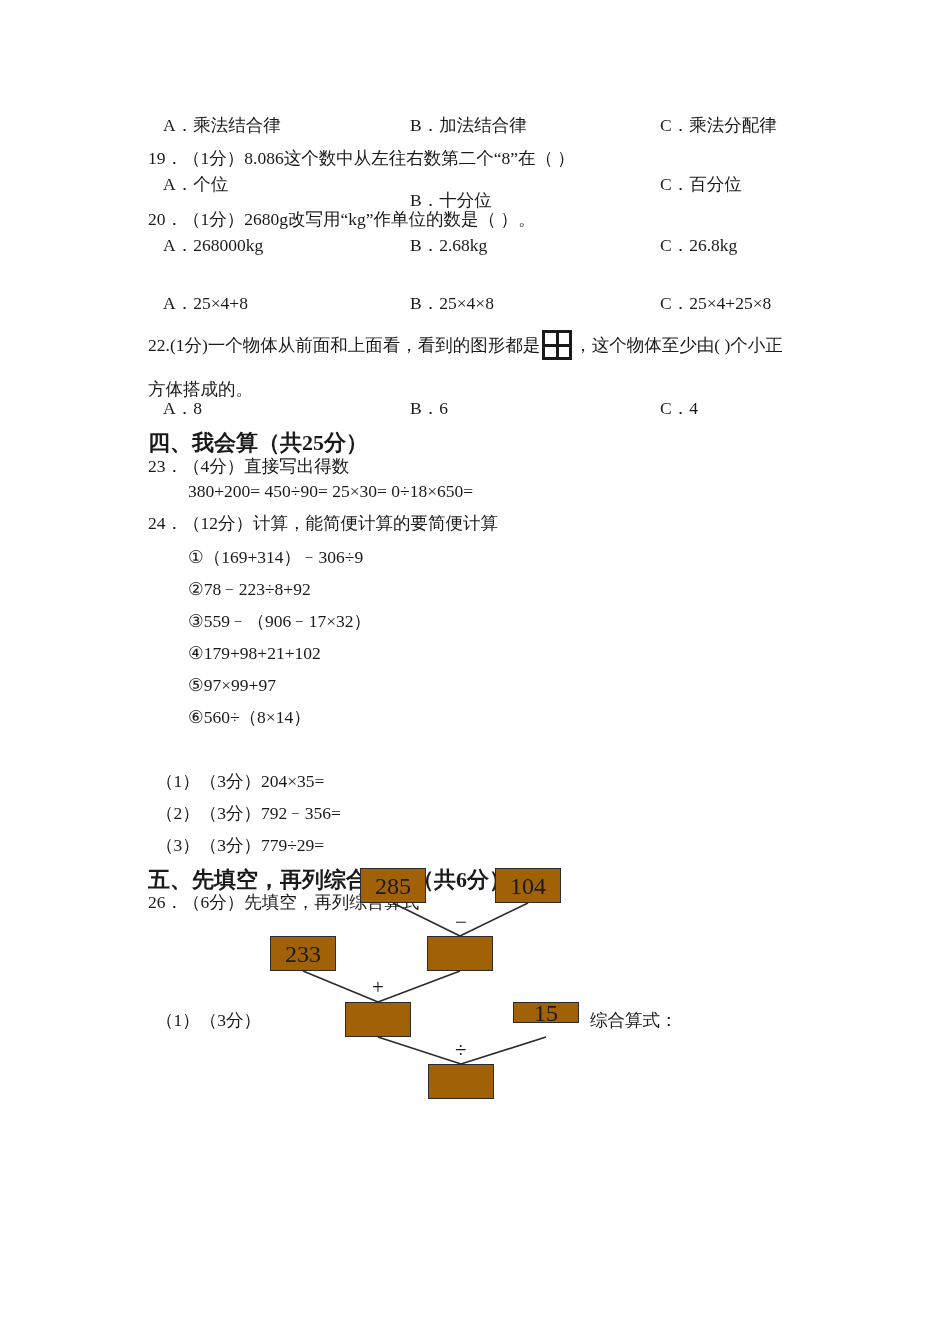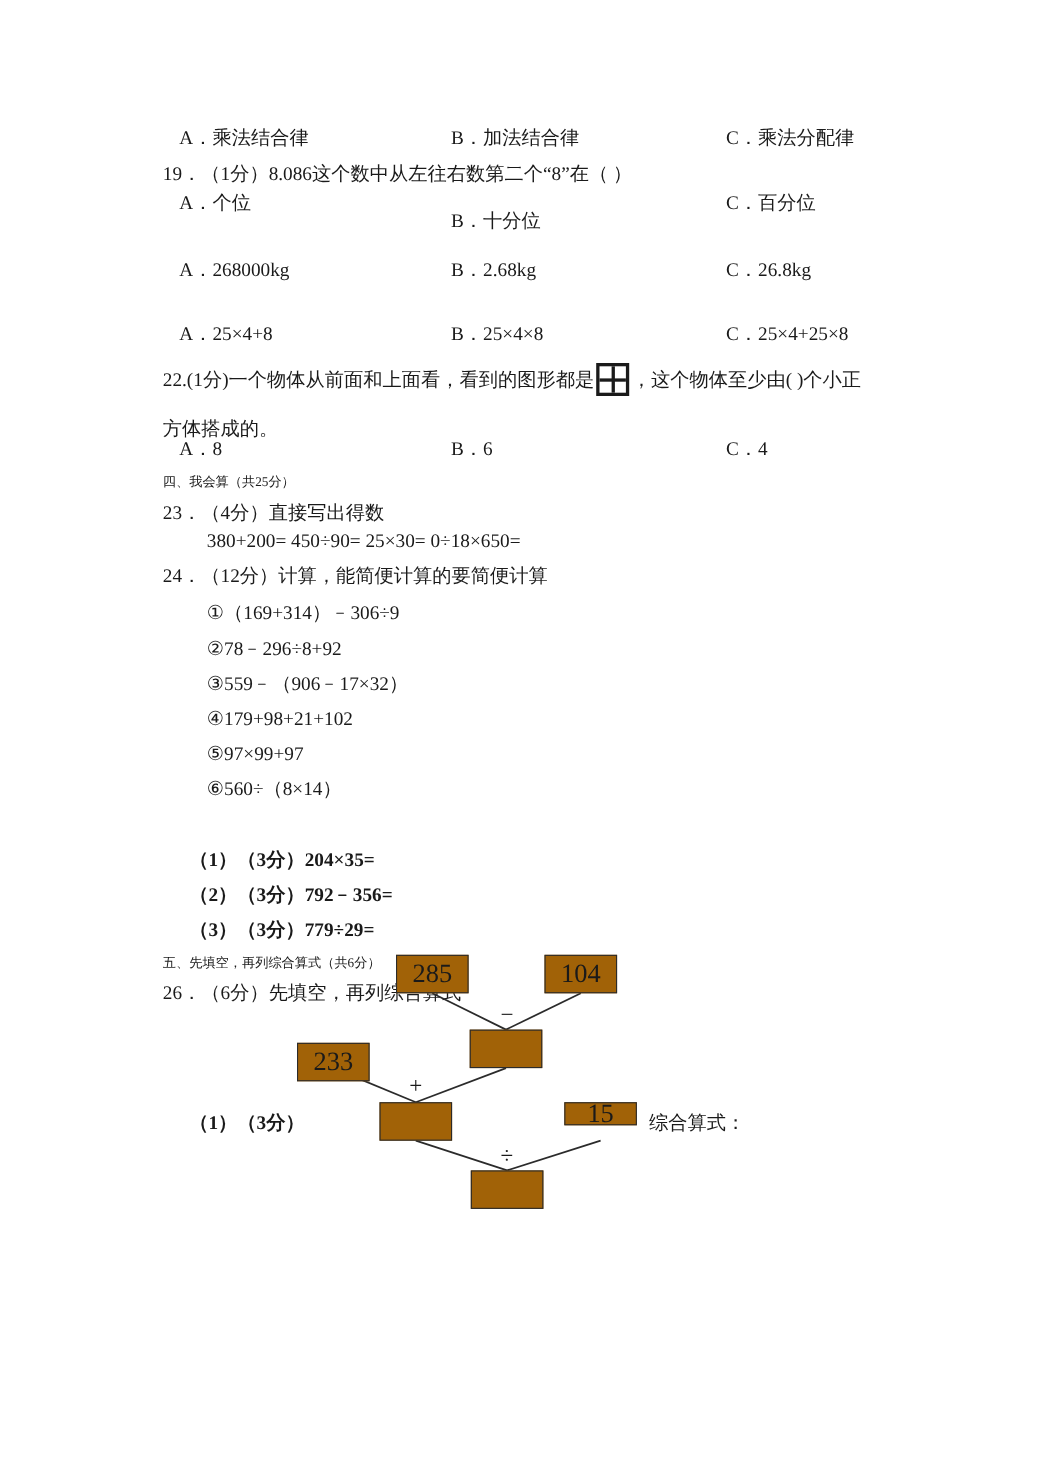--- a/index.html
+++ b/index.html
@@ -26,30 +26,29 @@
   .row {
     position: absolute;
     white-space: nowrap;
     font-size: 17.5px;
     line-height: 1;
   }
   .qnum {
     left: 148px;
   }
   .indent {
-    left: 172px;
-    font-weight: bold;
+    left: 156px;
   }
   .indent2 {
     left: 188px;
   }
   .sec-head {
     left: 148px;
-    font-weight: normal;
-    font-size: 12px;
+    font-weight: bold;
+    font-size: 22px;
   }
 
   
   .opt-a { left: 163px; }
   .opt-b { left: 410px; }
   .opt-c { left: 660px; }
 
   
   .grid-glyph {
     display: inline-block;
@@ -118,20 +117,21 @@
 
   <div class="row opt-a" style="top:117px">A．乘法结合律</div>
   <div class="row opt-b" style="top:117px">B．加法结合律</div>
   <div class="row opt-c" style="top:117px">C．乘法分配律</div>
 
   <div class="row qnum" style="top:150px">19．（1分）8.086这个数中从左往右数第二个“8”在（      ）</div>
   <div class="row opt-a" style="top:176px">A．个位</div>
   <div class="row opt-b" style="top:192px">B．十分位</div>
   <div class="row opt-c" style="top:176px">C．百分位</div>
 
+  <div class="row qnum" style="top:211px">20．（1分）2680g改写用“kg”作单位的数是（      ）。</div>
   <div class="row opt-a" style="top:237px">A．268000kg</div>
   <div class="row opt-b" style="top:237px">B．2.68kg</div>
   <div class="row opt-c" style="top:237px">C．26.8kg</div>
 
   <div class="row opt-a" style="top:295px">A．25×4+8</div>
   <div class="row opt-b" style="top:295px">B．25×4×8</div>
   <div class="row opt-c" style="top:295px">C．25×4+25×8</div>
 
   <div class="row qnum" style="top:330px">
     <span>22.(1分)一个物体从前面和上面看，看到的图形都是</span><span class="grid-glyph"></span><span>，这个物体至少由(      )个小正</span>
@@ -141,21 +141,21 @@
   <div class="row opt-b" style="top:400px">B．6</div>
   <div class="row opt-c" style="top:400px">C．4</div>
 
   <div class="row sec-head" style="top:432px">四、我会算（共25分）</div>
 
   <div class="row qnum" style="top:458px">23．（4分）直接写出得数</div>
   <div class="row indent2" style="top:483px">380+200=        450÷90=        25×30=        0÷18×650=</div>
 
   <div class="row qnum" style="top:515px">24．（12分）计算，能简便计算的要简便计算</div>
   <div class="row indent2" style="top:549px">①（169+314）﹣306÷9</div>
-  <div class="row indent2" style="top:581px">②78﹣296÷8+92</div>
+  <div class="row indent2" style="top:581px">②78﹣223÷8+92</div>
   <div class="row indent2" style="top:613px">③559﹣（906﹣17×32）</div>
   <div class="row indent2" style="top:645px">④179+98+21+102</div>
   <div class="row indent2" style="top:677px">⑤97×99+97</div>
   <div class="row indent2" style="top:709px">⑥560÷（8×14）</div>
 
   <div class="row indent" style="top:773px">（1）（3分）204×35=</div>
   <div class="row indent" style="top:805px">（2）（3分）792﹣356=</div>
   <div class="row indent" style="top:837px">（3）（3分）779÷29=</div>
 
   <div class="row sec-head" style="top:869px">五、先填空，再列综合算式（共6分）</div>
@@ -168,21 +168,21 @@
       <line x1="393" y1="903" x2="460" y2="936" stroke="#2b2b2b" stroke-width="1.6"></line>
       <line x1="528" y1="903" x2="460" y2="936" stroke="#2b2b2b" stroke-width="1.6"></line>
       <line x1="303" y1="971" x2="378" y2="1002" stroke="#2b2b2b" stroke-width="1.6"></line>
       <line x1="460" y1="971" x2="378" y2="1002" stroke="#2b2b2b" stroke-width="1.6"></line>
       <line x1="378" y1="1037" x2="461" y2="1064" stroke="#2b2b2b" stroke-width="1.6"></line>
       <line x1="546" y1="1037" x2="461" y2="1064" stroke="#2b2b2b" stroke-width="1.6"></line>
     </svg>
   <div id="flow-nodes">
       <div class="node" style="left: 360px; top: 868px; width: 66px; height: 35px;">285</div>
       <div class="node" style="left: 495px; top: 868px; width: 66px; height: 35px;">104</div>
-      <div class="node" style="left: 270px; top: 936px; width: 66px; height: 35px; margin-top: 12px;">233</div>
+      <div class="node" style="left: 270px; top: 936px; width: 66px; height: 35px;">233</div>
       <div class="node" style="left: 427px; top: 936px; width: 66px; height: 35px;"></div>
       <div class="node" style="left: 345px; top: 1002px; width: 66px; height: 35px;"></div>
       <div class="node" style="left: 513px; top: 1002px; width: 66px; height: 21px;">15</div>
       <div class="node" style="left: 428px; top: 1064px; width: 66px; height: 35px;"></div>
       <div class="op" style="left: 455px; top: 912px;">−</div>
       <div class="op" style="left: 372px; top: 977px;">+</div>
       <div class="op" style="left: 455px; top: 1040px;">÷</div>
     </div>
 
 </div>

